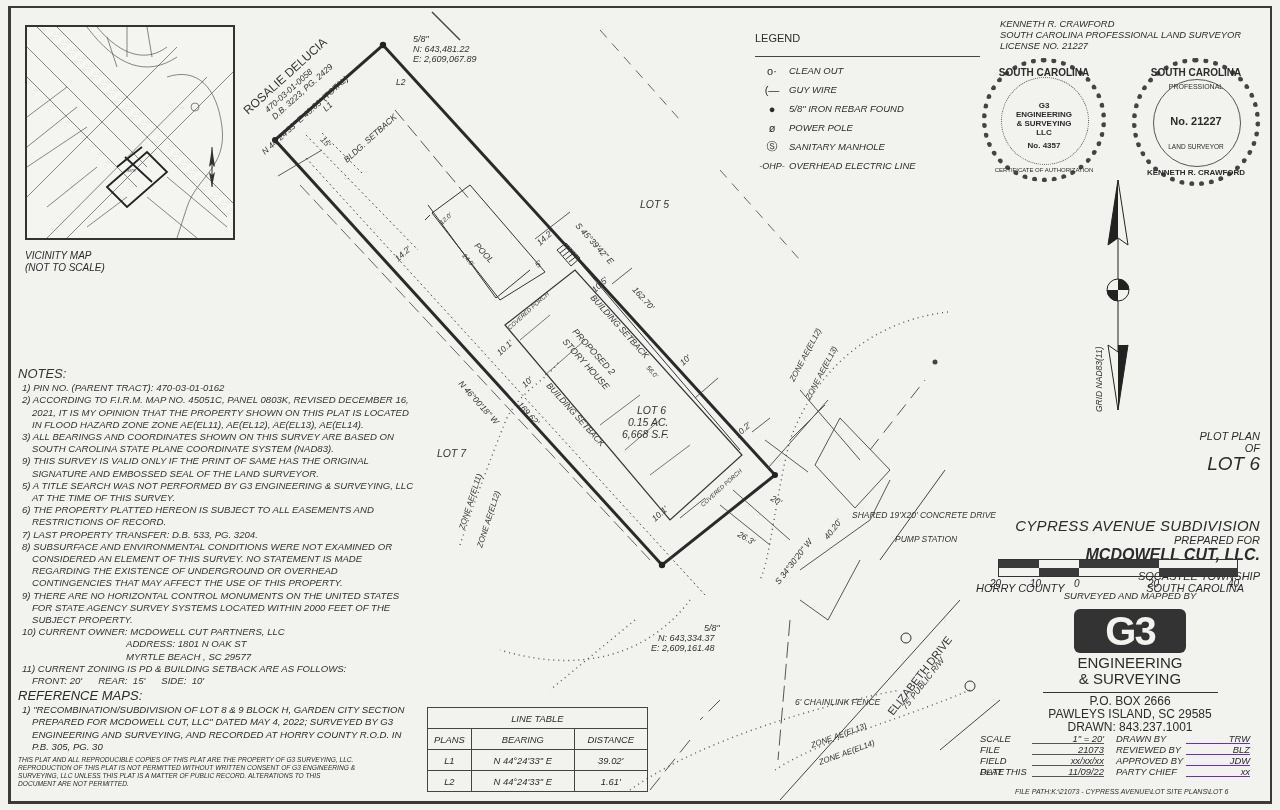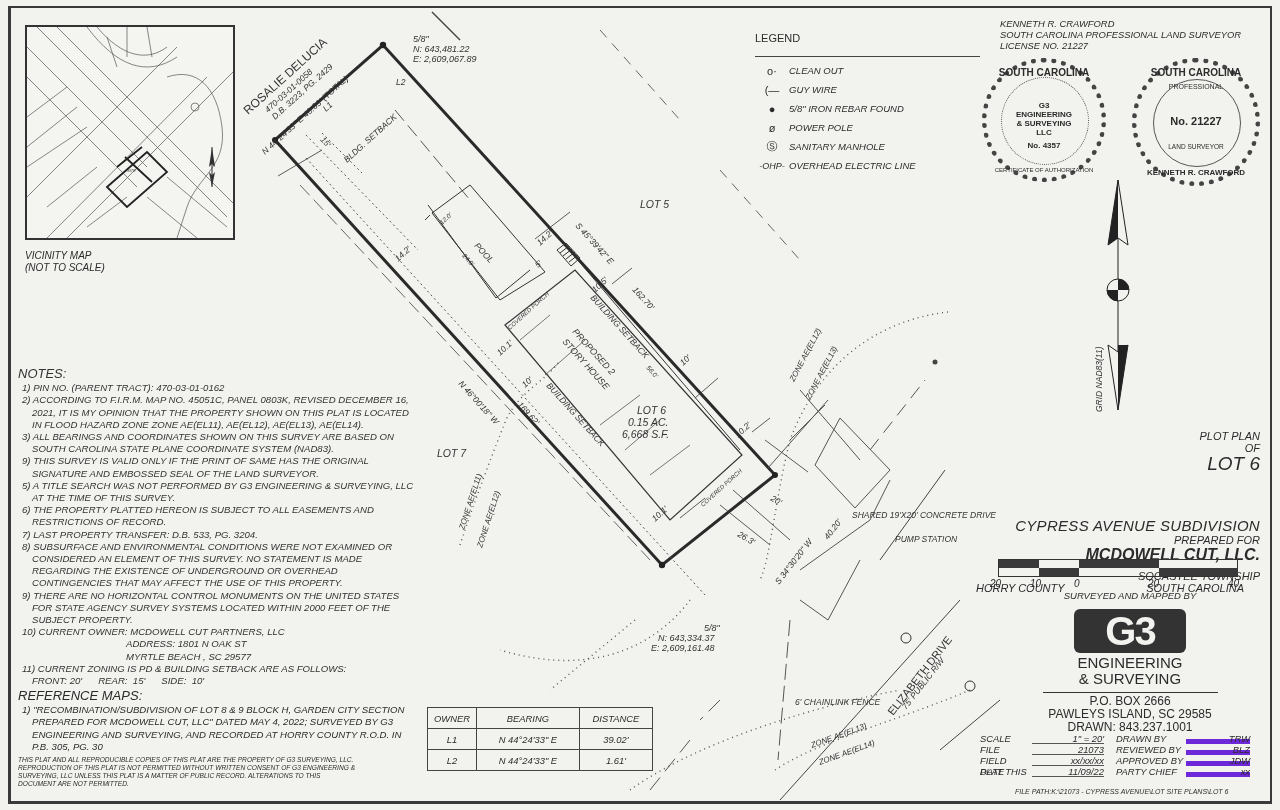--- a/index.html
+++ b/index.html
@@ -43,21 +43,21 @@
   .g3{left:1000px;top:590px;width:260px;text-align:center;}
   .g3logo{width:112px;height:44px;margin:8px auto 2px;background:#333;border-radius:6px;position:relative;}
   .g3logo span{color:#f2f3ef;font-weight:bold;font-size:40px;line-height:44px;font-family:"Liberation Sans",sans-serif;letter-spacing:-2px;font-style:normal;}
   .eng{font-size:15px;line-height:16px;font-style:normal;}
   .addr{font-size:12px;line-height:13px;font-style:normal;border-top:1px solid #333;width:175px;margin:5px auto 0;padding-top:2px;}
   .tb{left:980px;top:733px;width:275px;font-size:9.4px;font-style:italic;}
   .tbrow{display:flex;height:11px;line-height:11px;}
   .tbl{width:52px;}
   .tbv{width:72px;text-align:right;border-bottom:1px solid #555;margin-right:12px;}
   .tbl2{width:70px;}
-  .tbv2{width:64px;text-align:right;border-bottom:5px solid #6d28d9;}
+  .tbv2{width:64px;text-align:right;border-bottom:1px solid #6d28d9;}
   .fpath{left:1015px;top:788px;font-size:7px;font-style:italic;}
   
   .ltable{left:427px;top:707px;border-collapse:collapse;font-size:9.4px;font-style:italic;}
   .ltable td,.ltable th{border:1px solid #444;padding:2px 6px;font-weight:normal;text-align:center;height:16px;}
 </style>
 </head>
 <body>
 
 <div class="frame"></div>
 
@@ -296,22 +296,25 @@
 </div>
 
 <div class="abs refmaps">
   <h3>REFERENCE MAPS:</h3>
   <p class="note">1) "RECOMBINATION/SUBDIVISION OF LOT 8 &amp; 9 BLOCK H, GARDEN CITY SECTION PREPARED FOR MCDOWELL CUT, LLC" DATED MAY 4, 2022; SURVEYED BY G3 ENGINEERING AND SURVEYING, AND RECORDED AT HORRY COUNTY R.O.D. IN P.B. 305, PG. 30</p>
 </div>
 <div class="abs disclaimer">THIS PLAT AND ALL REPRODUCIBLE COPIES OF THIS PLAT ARE THE PROPERTY OF G3 SURVEYING, LLC.  REPRODUCTION OF THIS PLAT IS NOT PERMITTED WITHOUT WRITTEN CONSENT OF G3 ENGINEERING &amp; SURVEYING, LLC UNLESS THIS PLAT IS A MATTER OF PUBLIC RECORD.  ALTERATIONS TO THIS DOCUMENT ARE NOT PERMITTED.</div>
 
 <table class="abs ltable">
   <tbody>
+      <tr>
+        <th colspan="3">LINE TABLE</th>
+      </tr>
   <tr>
-    <th>OWNER</th>
+    <th>PLANS</th>
     <th style="width:90px">BEARING</th>
     <th style="width:60px">DISTANCE</th>
   </tr>
   <tr>
     <td>L1</td>
     <td>N 44°24'33" E</td>
     <td>39.02'</td>
   </tr>
   <tr>
     <td>L2</td>

